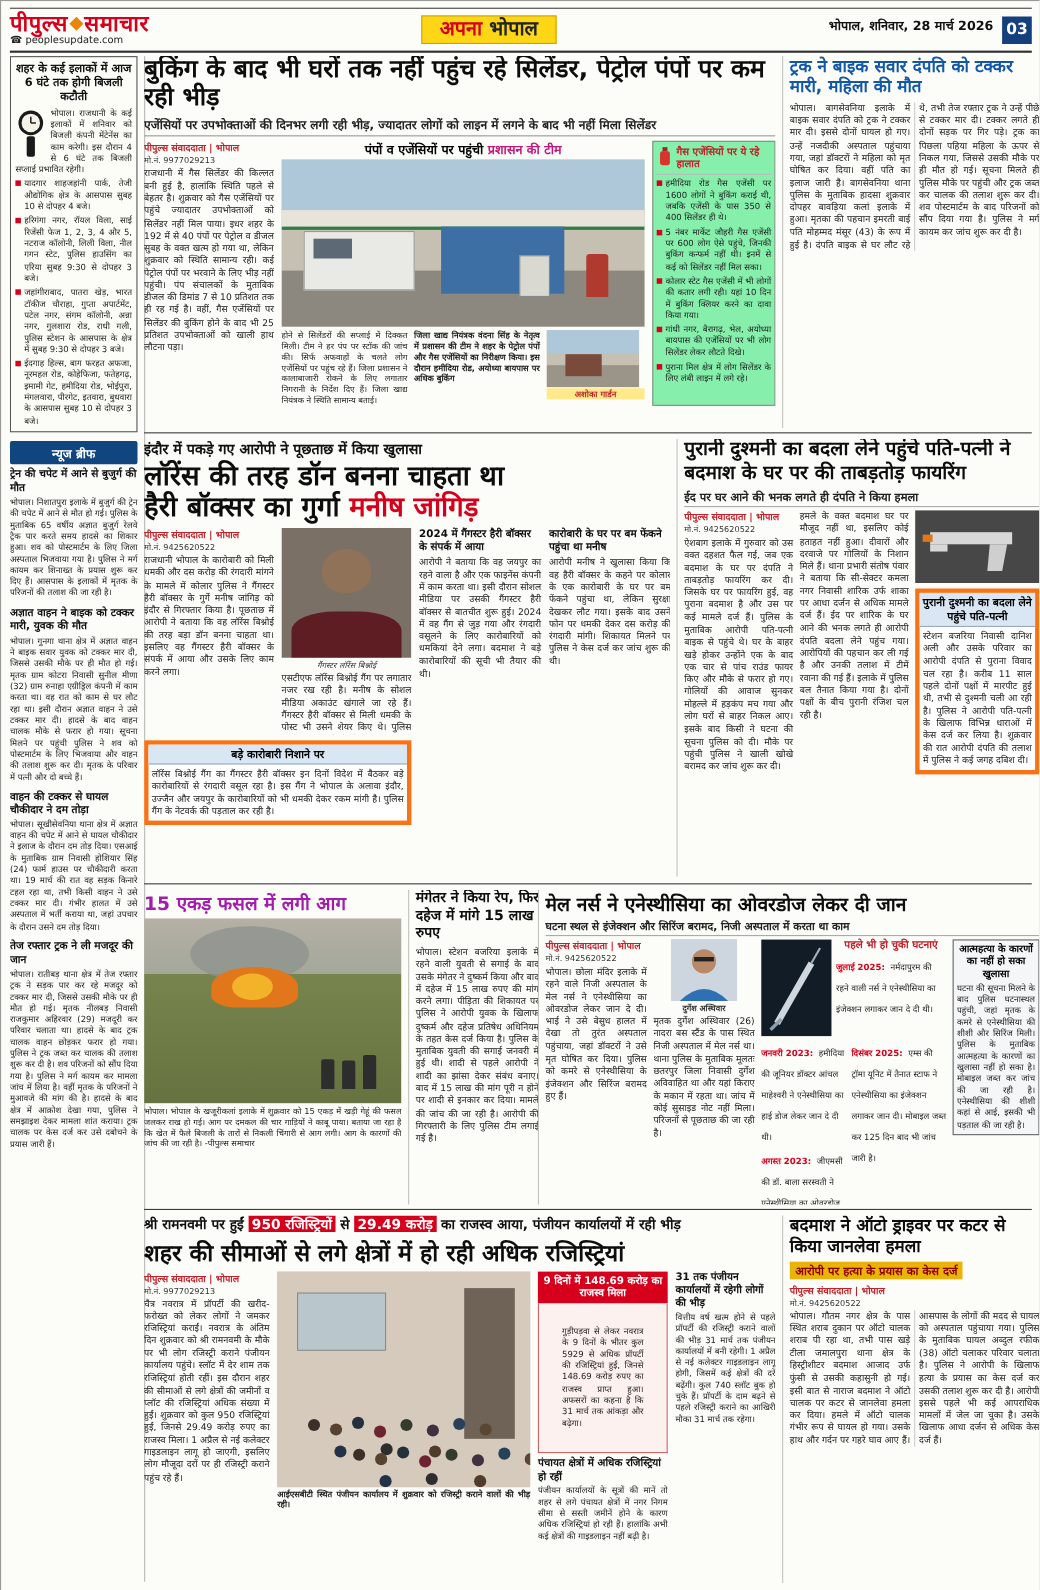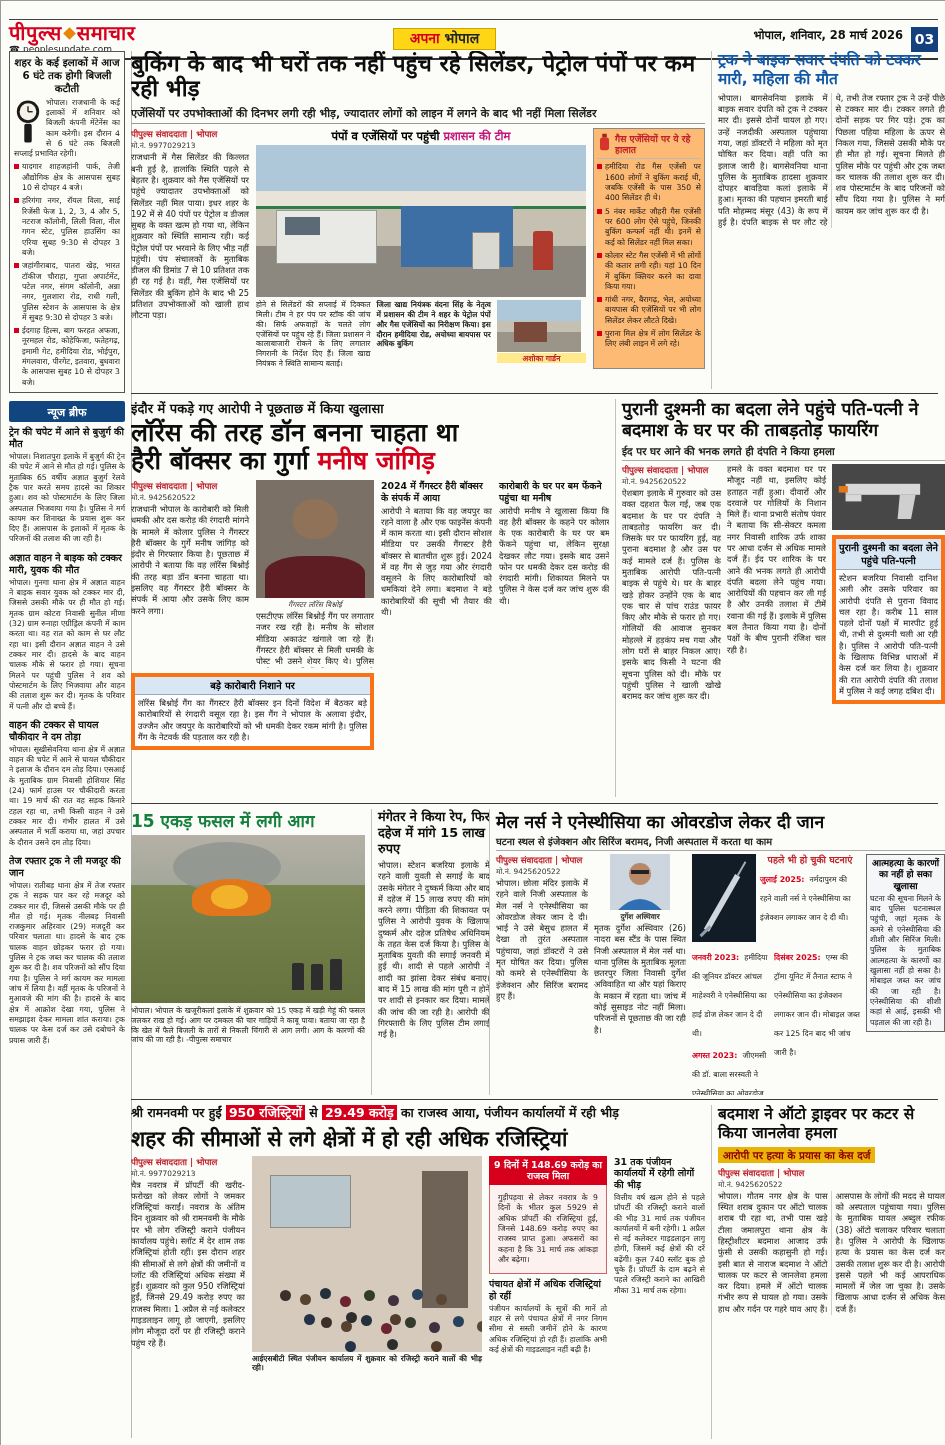--- a/index.html
+++ b/index.html
@@ -1,24 +1,24 @@
 <!DOCTYPE html>
 <html><head>
 <meta charset="utf-8">
 <style>
   html,body{margin:0;padding:0;background:#d9d9d4;font-family:"DejaVu Sans","Liberation Sans",sans-serif;}
   .page{position:relative;width:945px;height:1445px;margin:0 auto;background:#fcfcf9;border:1px solid #9a9a96;overflow:hidden;}
 
   
-  .masthead{position:absolute;left:8px;right:8px;top:18px;height:38px;border-top:1px solid #444;border-bottom:2px solid #333;display:flex;align-items:center;justify-content:space-between;}
+  .masthead{position:absolute;left:8px;right:8px;top:6px;height:38px;border-top:1px solid #444;border-bottom:2px solid #333;display:flex;align-items:center;justify-content:space-between;}
   .logo{display:flex;flex-direction:column;line-height:1.05;}
   .logo-line{font-size:20px;font-weight:bold;color:#d6001c;letter-spacing:.5px;display:flex;align-items:center;gap:3px;}
   .logo-diamond{display:inline-block;width:9px;height:9px;background:#e8860a;transform:rotate(45deg);}
   .logo-site{font-size:9px;color:#222;margin-top:1px;}
-  .edition-pill{background:#ffd615;padding:2px 16px;border:1px solid #caa500;font-size:14px;font-weight:bold;line-height:1.1;}
+  .edition-pill{background:#ffd615;padding:2px 16px;border:1px solid #caa500;font-size:18px;font-weight:bold;line-height:1.1;}
   .edition-a{color:#d6001c;}
   .edition-b{color:#20232a;}
   .mast-right{display:flex;align-items:flex-start;gap:8px;}
   .dateline{font-size:11.5px;font-weight:bold;color:#111;}
   .pageno{width:27px;height:25px;background:#14417e;color:#fff;font-size:14px;font-weight:bold;display:flex;align-items:center;justify-content:center;}
 
   
   .bt{font-size:8.3px;line-height:1.36;text-align:justify;color:#1b1b1b;}
   .bt-sm{font-size:7.7px;line-height:1.34;text-align:justify;color:#1b1b1b;}
   .byline{font-size:8.6px;font-weight:bold;color:#c0222b;}
@@ -73,21 +73,21 @@
   .lead-h{font-size:22.5px;font-weight:bold;line-height:1.12;color:#0d0d0d;}
   .lead-sub{font-size:11px;font-weight:bold;color:#222;margin-top:4px;border-bottom:1px solid #999;padding-bottom:3px;}
   .lead-cols{display:flex;gap:7px;margin-top:4px;}
   .lead-c1{width:118px;flex:0 0 auto;}
   .lead-c2{width:330px;flex:0 0 auto;}
   .photo-head{font-size:11.5px;font-weight:bold;text-align:center;margin-bottom:2px;}
   .photo-head .accent{color:#c2187e;}
   .lead-caprow{display:flex;gap:6px;margin-top:3px;}
   .inset-label{font-size:7.6px;font-weight:bold;color:#c0222b;text-align:center;background:#ffe98a;margin-top:1px;}
 
-  .gasbox{flex:1;border:1px solid #8a8a86;background:#fdba74;padding:3px;}
+  .gasbox{flex:1;border:1px solid #8a8a86;background:#86efac;padding:3px;}
   .gas-head{display:flex;align-items:center;gap:3px;border-bottom:1px solid #bbb;padding-bottom:2px;margin-bottom:2px;}
   .gas-title{font-size:9.2px;font-weight:bold;color:#c0222b;line-height:1.2;}
   .gas-item{display:flex;gap:3px;margin-top:3px;}
 
   
   .truck{position:absolute;left:710px;top:50px;width:227px;height:338px;overflow:hidden;padding-left:6px;}
   .truck-h{font-size:15.5px;font-weight:bold;line-height:1.22;color:#1258a7;margin-bottom:4px;}
   .twocol{columns:2;column-gap:8px;column-rule:1px solid #ccc;}
 
   
@@ -109,21 +109,21 @@
   
   .firing{position:absolute;left:614px;top:398px;width:323px;height:398px;overflow:hidden;padding-left:6px;}
   .fir-h{font-size:17.5px;font-weight:bold;line-height:1.2;color:#0d0d0d;}
   .fir-sub{font-size:10.4px;font-weight:bold;color:#222;margin:3px 0;border-bottom:1px solid #aaa;padding-bottom:2px;}
   .fir-cols{display:flex;gap:6px;}
   .fir-c{width:99px;flex:0 0 auto;}
   .fir-c3{flex:1;}
 
   
   .fire{position:absolute;left:130px;top:808px;width:234px;height:286px;overflow:hidden;}
-  .fire-h{font-size:17px;font-weight:bold;color:#15803d;}
+  .fire-h{font-size:17px;font-weight:bold;color:#a21caf;}
   .rape{position:absolute;left:370px;top:808px;width:112px;height:286px;overflow:hidden;padding-left:6px;}
   .rape-h{font-size:12.8px;font-weight:bold;line-height:1.25;color:#0d0d0d;margin-bottom:3px;}
   .nurse{position:absolute;left:488px;top:808px;width:449px;height:286px;overflow:hidden;padding-left:6px;}
   .nurse-h{font-size:17.5px;font-weight:bold;color:#0d0d0d;}
   .nurse-sub{font-size:9.8px;font-weight:bold;color:#222;margin:2px 0 3px;border-bottom:1px solid #aaa;padding-bottom:2px;}
   .nurse-cols{display:flex;gap:6px;}
   .nurse-c1,.nurse-c2{width:92px;flex:0 0 auto;}
   .nurse-c3{width:168px;flex:0 0 auto;}
   .nurse-c4{flex:1;}
   .tl-title{font-size:9.4px;font-weight:bold;color:#c0222b;text-align:center;line-height:1.2;margin-bottom:2px;}
@@ -138,21 +138,21 @@
   .registry{position:absolute;left:130px;top:1104px;width:574px;height:334px;overflow:hidden;}
   .reg-kicker{font-size:12.5px;font-weight:bold;color:#101010;line-height:1.25;}
   .reg-hl{background:#d6001c;color:#fff;padding:0 3px;}
   .reg-h{font-size:21px;font-weight:bold;color:#0d0d0d;margin-top:3px;}
   .reg-cols{display:flex;gap:7px;margin-top:4px;}
   .reg-c1{width:114px;flex:0 0 auto;}
   .reg-c2{width:230px;flex:0 0 auto;}
   .reg-c3{width:118px;flex:0 0 auto;}
   .reg-c4{flex:1;}
   .redbox-title{background:#d6001c;color:#fff;font-size:9.4px;font-weight:bold;text-align:center;padding:3px 2px;line-height:1.25;}
-  .redbox-body{border:1px solid #c66;border-top:0;background:#fdf1f0;padding:8px;}
+  .redbox-body{border:1px solid #c66;border-top:0;background:#fdf1f0;padding:21px;}
 
   
   .auto{position:absolute;left:710px;top:1104px;width:227px;height:334px;overflow:hidden;padding-left:6px;}
   .auto-h{font-size:15.5px;font-weight:bold;line-height:1.22;color:#0d0d0d;}
   .auto-sub{display:inline-block;background:#eab308;color:#8b0000;font-size:10.4px;font-weight:bold;padding:1px 5px;margin:4px 0;}
 </style>
 </head>
 <body>
 
 <div class="page">

